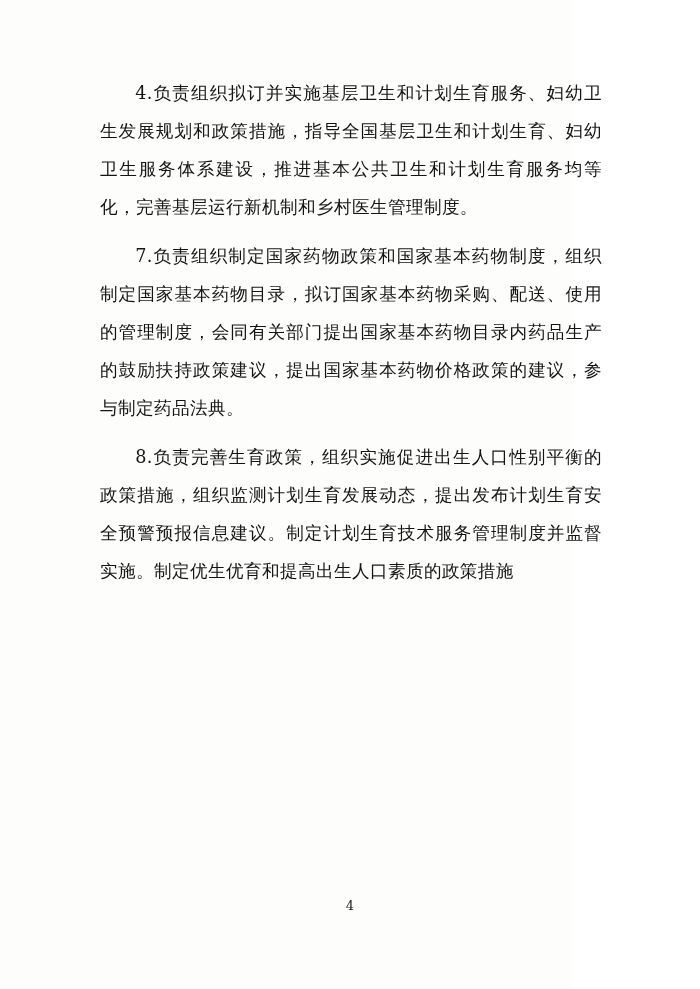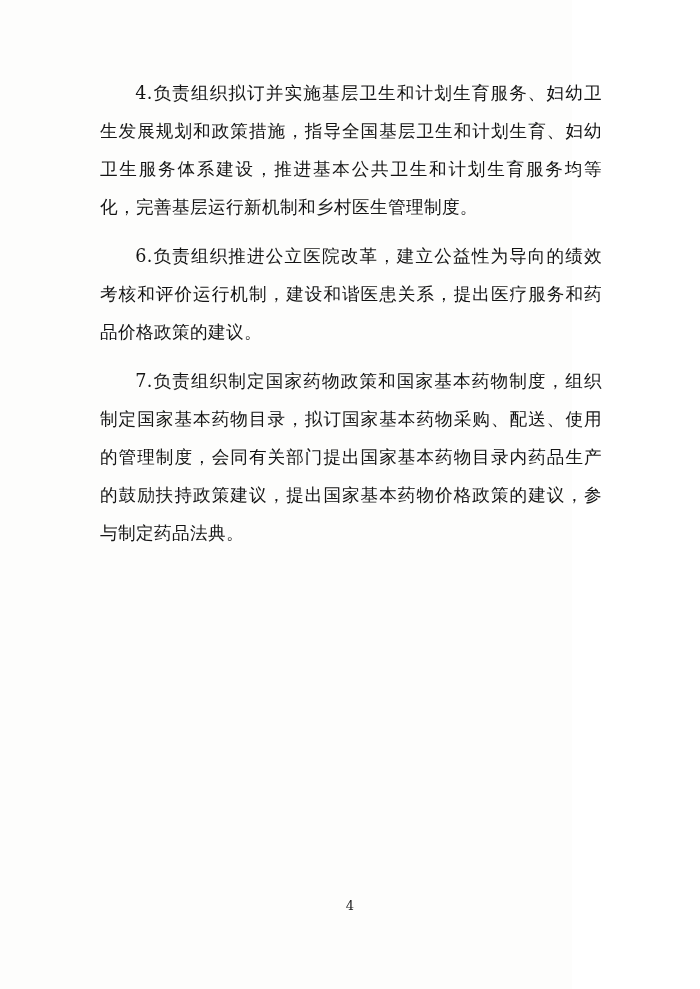--- a/index.html
+++ b/index.html
@@ -49,17 +49,17 @@
     color: #222222;
     font-family: "DejaVu Serif", "Liberation Serif", serif;
   }
 </style>
 </head>
 <body>
 
 <div class="page">
   <div class="content">
     <p class="para">4.负责组织拟订并实施基层卫生和计划生育服务、妇幼卫生发展规划和政策措施，指导全国基层卫生和计划生育、妇幼卫生服务体系建设，推进基本公共卫生和计划生育服务均等化，完善基层运行新机制和乡村医生管理制度。</p>
-    <p class="para">6.负责组织推进公立医院改革，建立公益性为导向的绩效考核和评价运行机制，建设和谐医患关系，提出医疗服务和药品价格政策的建议。</p>
     <p class="para">7.负责组织制定国家药物政策和国家基本药物制度，组织制定国家基本药物目录，拟订国家基本药物采购、配送、使用的管理制度，会同有关部门提出国家基本药物目录内药品生产的鼓励扶持政策建议，提出国家基本药物价格政策的建议，参与制定药品法典。</p>
+    <p class="para">8.负责完善生育政策，组织实施促进出生人口性别平衡的政策措施，组织监测计划生育发展动态，提出发布计划生育安全预警预报信息建议。制定计划生育技术服务管理制度并监督实施。制定优生优育和提高出生人口素质的政策措施</p>
   </div>
   <div class="page-number">4</div>
 </div>
 
 </body></html>

